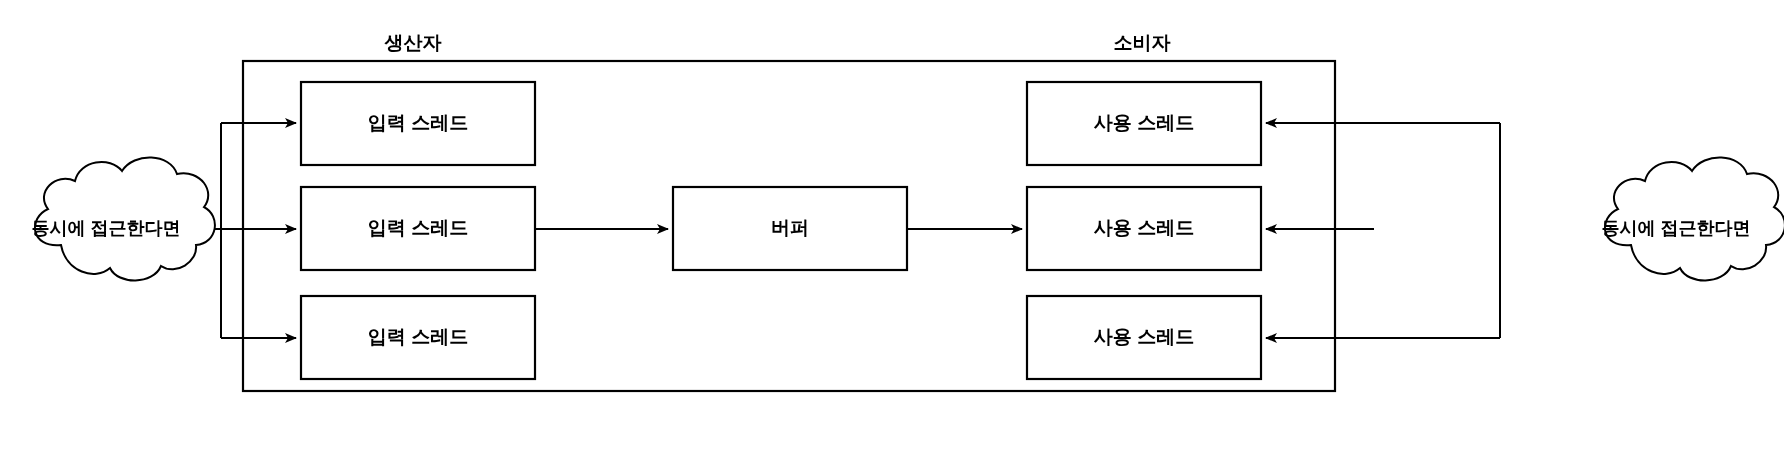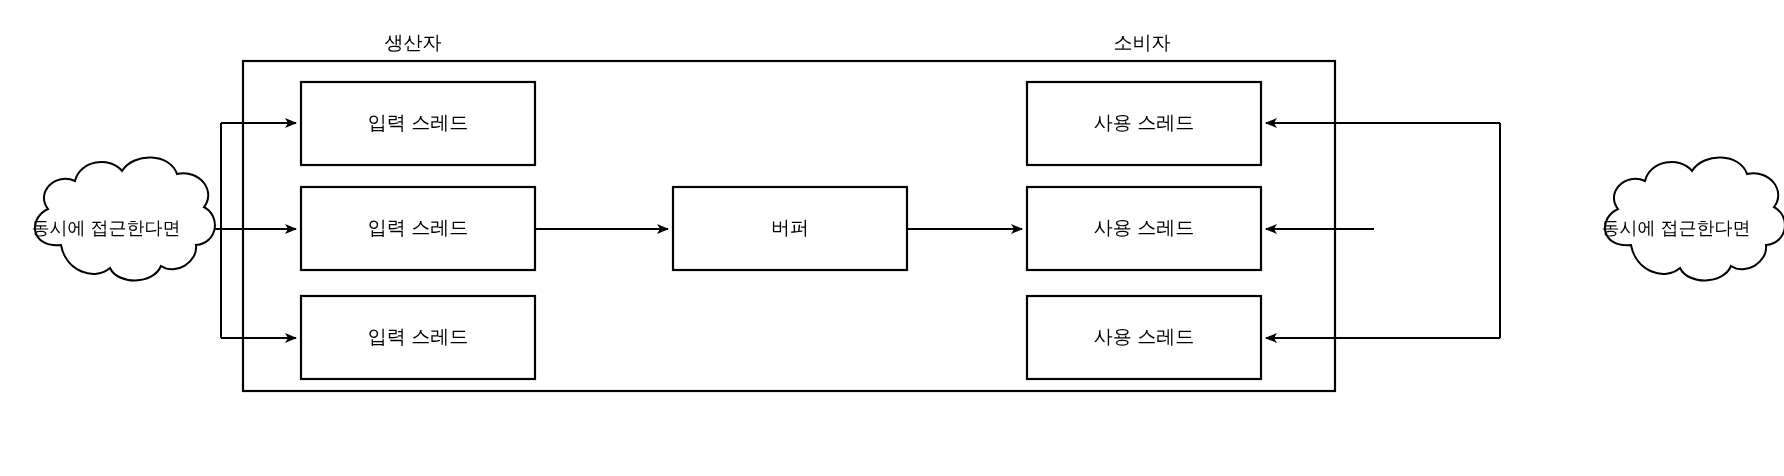--- a/index.html
+++ b/index.html
@@ -10,20 +10,21 @@
   body {
     width: 1784px;
     height: 476px;
     font-family: "Liberation Sans", "DejaVu Sans", sans-serif;
     overflow: hidden;
   }
   #diagram-root {
     position: relative;
     width: 1784px;
     height: 428px;
+    font-weight: bold;
   }
   svg.diagram {
     position: absolute;
     top: 0;
     left: 0;
     width: 1784px;
     height: 476px;
     display: block;
   }
   .stroke {

